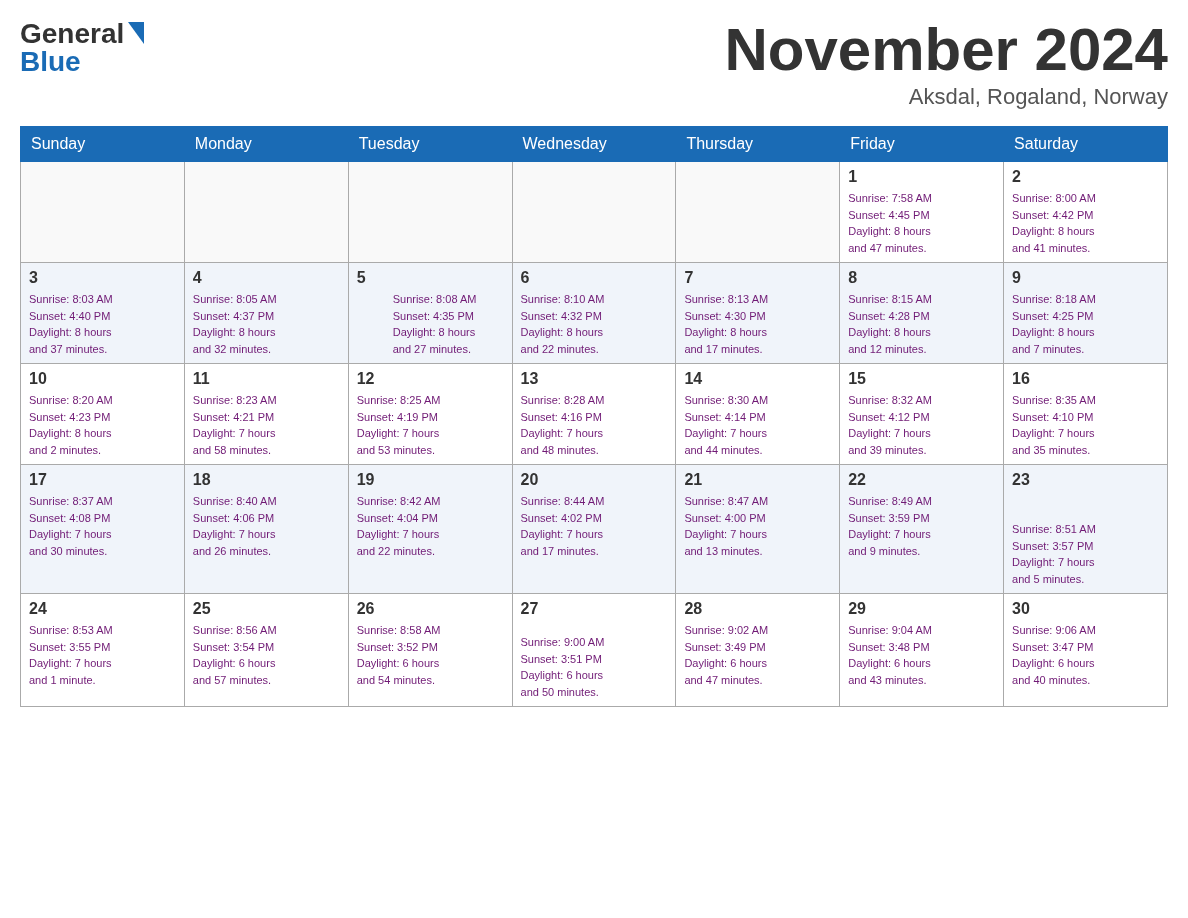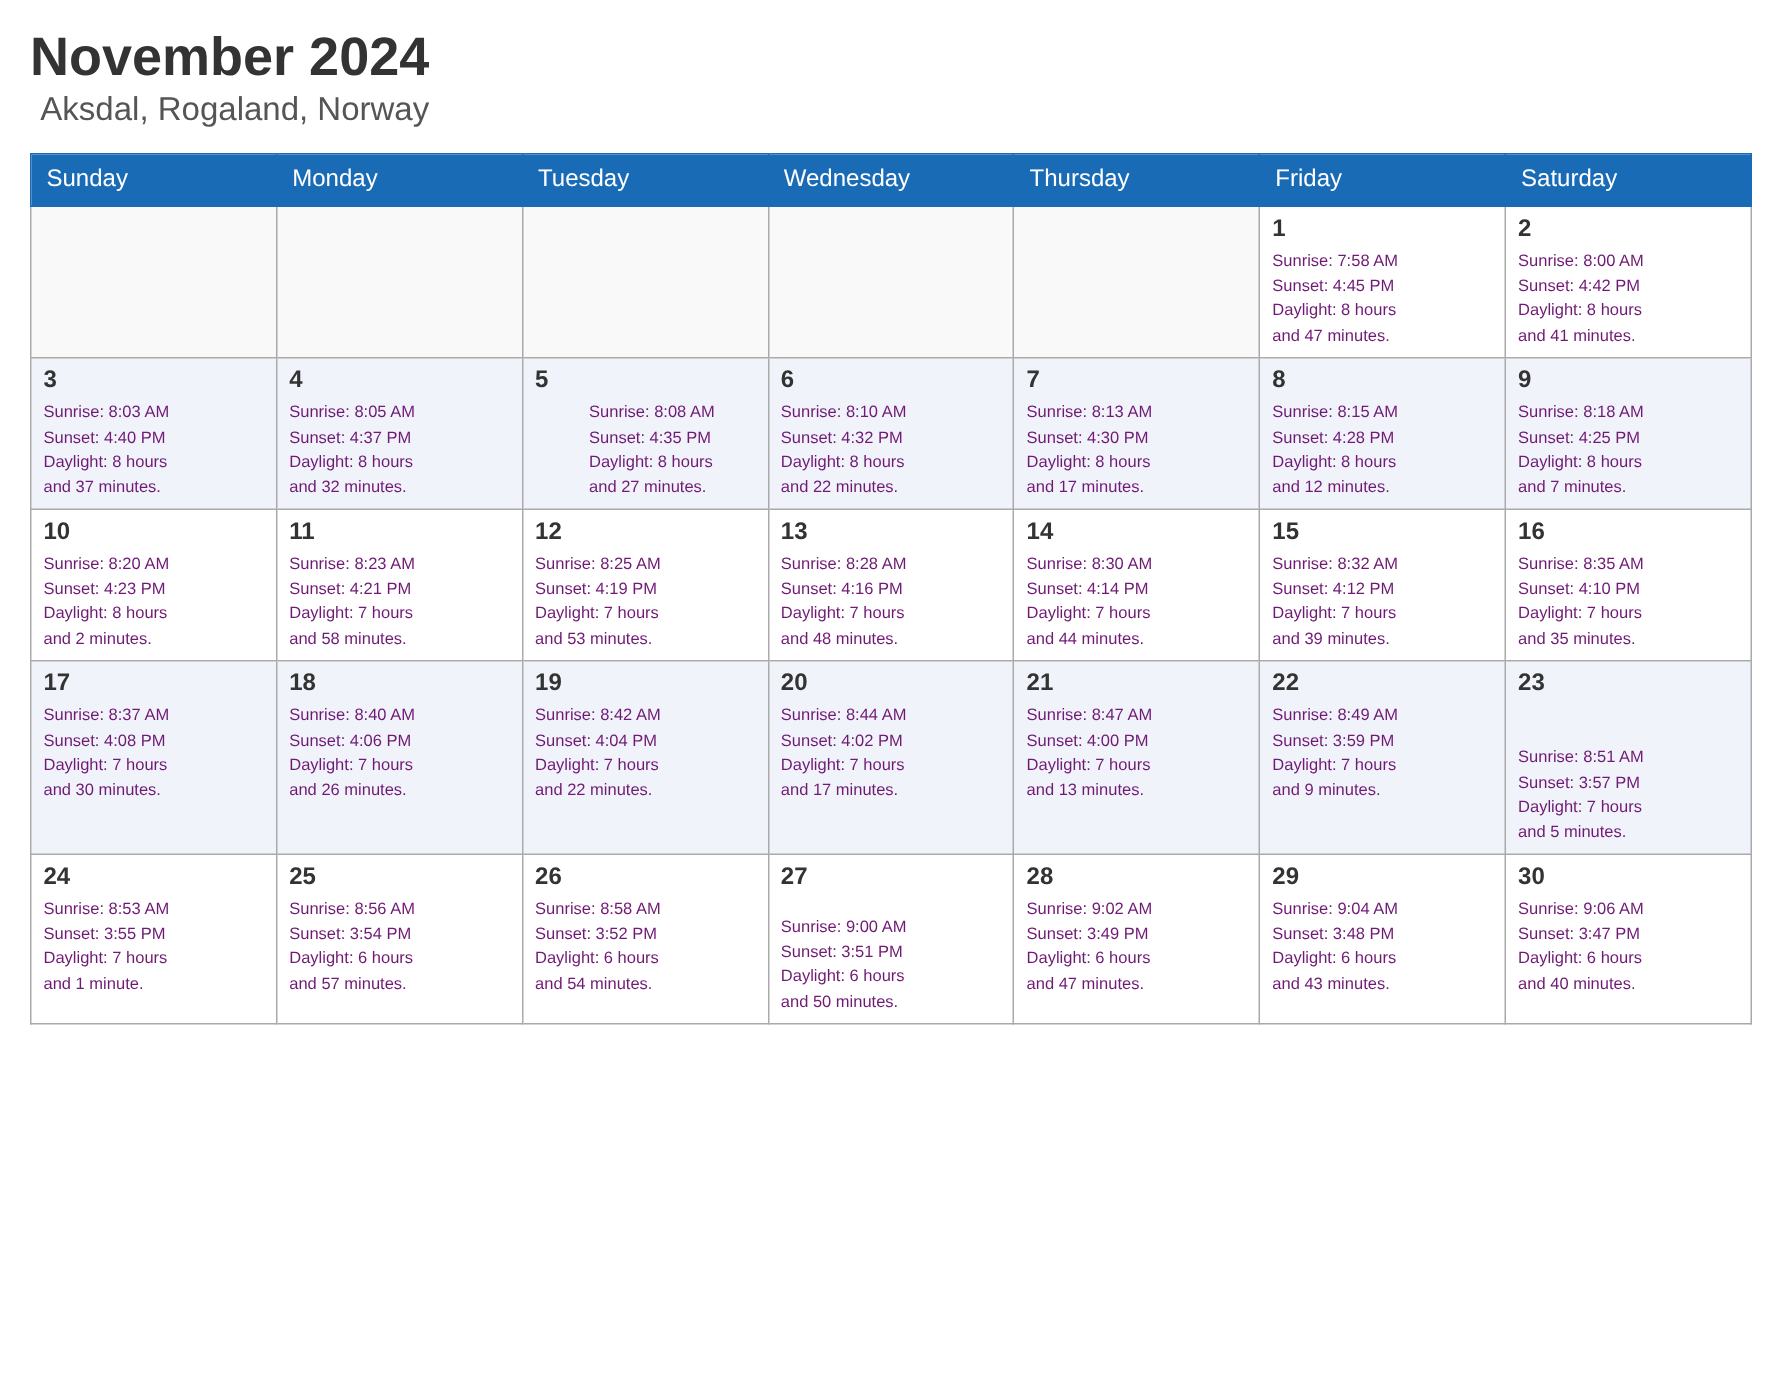--- a/index.html
+++ b/index.html
@@ -42,21 +42,21 @@
       border-left: 16px solid transparent;
       border-right: 0px solid transparent;
       border-top: 22px solid #1a6bb5;
       margin-left: 4px;
       margin-bottom: 2px;
     }
     .title-block {
       text-align: right;
     }
     .month-title {
-      font-size: 36px;
+      font-size: 60px;
       font-weight: bold;
       color: #333;
       line-height: 1;
     }
     .location-title {
       font-size: 22px;
       color: #555;
       margin-top: 4px;
     }
     .calendar {
@@ -103,20 +103,29 @@
       background: #f0f4fa;
     }
     .calendar tbody tr td.empty {
       background: #f9f9f9 !important;
     }
   </style>
 </head>
 <body>
 
 <div class="header">
+  <div class="logo">
+    <div style="display:flex; align-items:center;">
+      <span class="logo-general">General</span>
+      <div class="logo-triangle"></div>
+    </div>
+    <div class="logo-blue-row">
+      <span class="logo-blue-text">Blue</span>
+    </div>
+  </div>
   <div class="title-block">
     <div class="month-title">November 2024</div>
     <div class="location-title">Aksdal, Rogaland, Norway</div>
   </div>
 </div>
 
 <table class="calendar">
   <thead>
     <tr>
     <th>Sunday</th>

